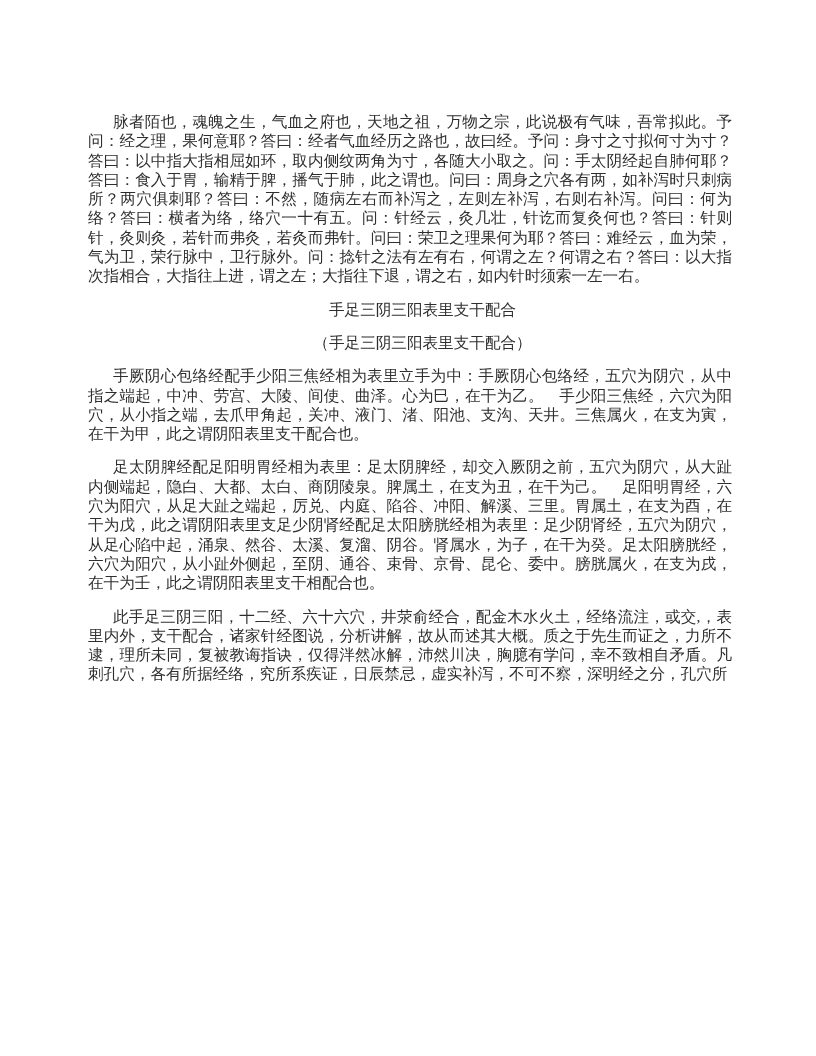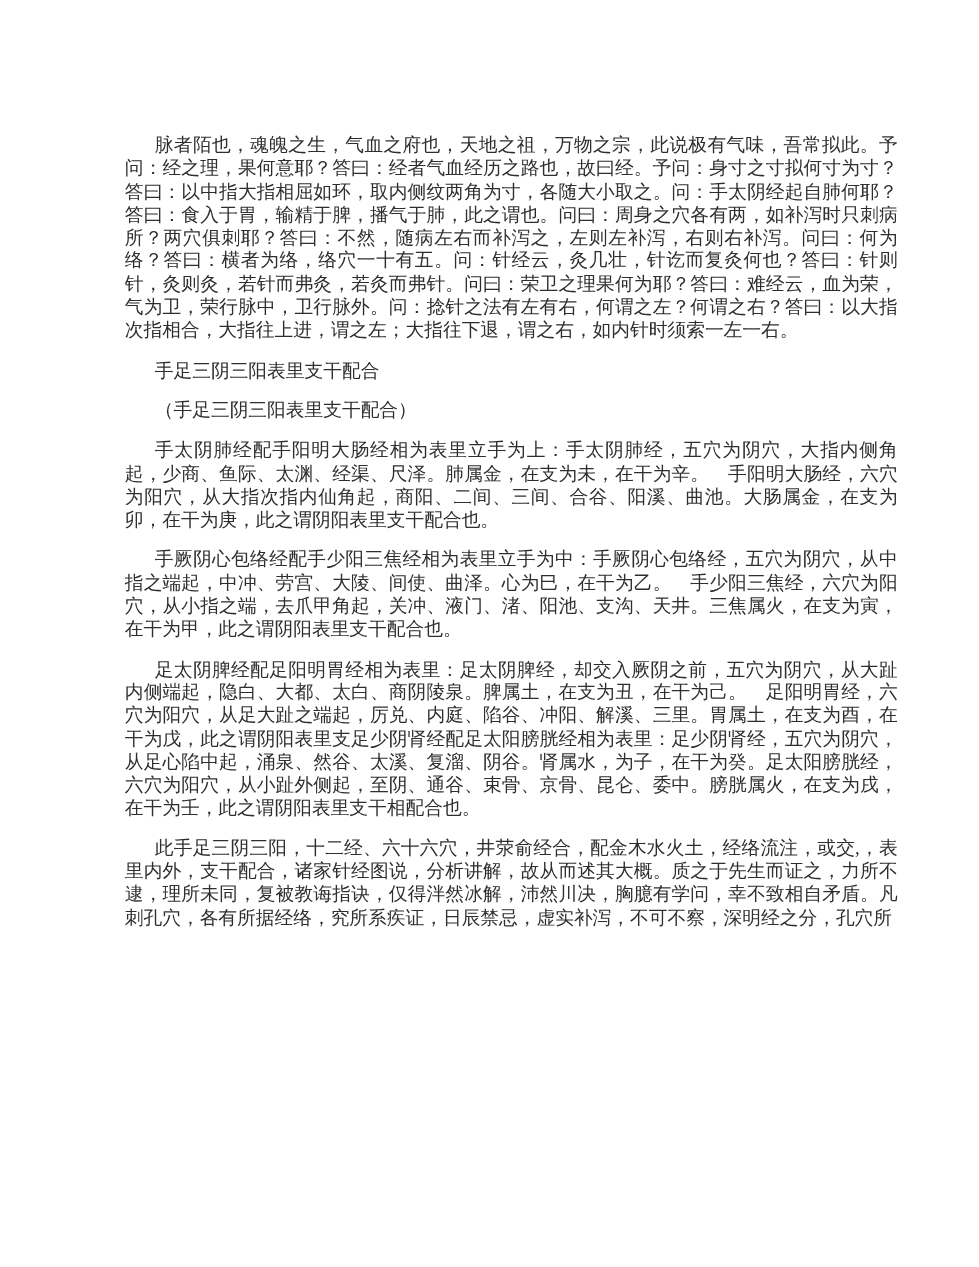--- a/index.html
+++ b/index.html
@@ -18,41 +18,39 @@
   .content {
     position: absolute;
     left: 88px;
     top: 112px;
     width: 644px;
     color: #2e2e2e;
     font-size: 15.6px;
     line-height: 19.3px;
     text-align: justify;
     letter-spacing: 0;
-    margin-left: 16px;
   }
   .content p {
     margin: 0 0 14px 0;
     padding: 0;
     text-indent: 25px;
     word-break: break-all;
     overflow-wrap: break-word;
   }
   .content p.heading,
   .content p.subtitle {
-    text-align: left;
+    text-align: center;
     font-weight: normal;
   }
 </style>
 </head>
 <body>
 
 <div class="page">
   <div class="content">
     <p>脉者陌也，魂魄之生，气血之府也，天地之祖，万物之宗，此说极有气味，吾常拟此。予问：经之理，果何意耶？答曰：经者气血经历之路也，故曰经。予问：身寸之寸拟何寸为寸？答曰：以中指大指相屈如环，取内侧纹两角为寸，各随大小取之。问：手太阴经起自肺何耶？答曰：食入于胃，输精于脾，播气于肺，此之谓也。问曰：周身之穴各有两，如补泻时只刺病所？两穴俱刺耶？答曰：不然，随病左右而补泻之，左则左补泻，右则右补泻。问曰：何为络？答曰：横者为络，络穴一十有五。问：针经云，灸几壮，针讫而复灸何也？答曰：针则针，灸则灸，若针而弗灸，若灸而弗针。问曰：荣卫之理果何为耶？答曰：难经云，血为荣，气为卫，荣行脉中，卫行脉外。问：捻针之法有左有右，何谓之左？何谓之右？答曰：以大指次指相合，大指往上进，谓之左；大指往下退，谓之右，如内针时须索一左一右。</p>
     <p class="heading">手足三阴三阳表里支干配合</p>
     <p class="subtitle">（手足三阴三阳表里支干配合）</p>
-    <p>手太阴肺经配手阳明大肠经相为表里立手为上：手太阴肺经，五穴为阴穴，大指内侧角起，少商、鱼际、太渊、经渠、尺泽。肺属金，在支为未，在干为辛。　手阳明大肠经，六穴为阳穴，从大指次指内仙角起，商阳、二间、三间、合谷、阳溪、曲池。大肠属金，在支为卯，在干为庚，此之谓阴阳表里支干配合也。</p>
     <p>手厥阴心包络经配手少阳三焦经相为表里立手为中：手厥阴心包络经，五穴为阴穴，从中指之端起，中冲、劳宫、大陵、间使、曲泽。心为巳，在干为乙。　手少阳三焦经，六穴为阳穴，从小指之端，去爪甲角起，关冲、液门、渚、阳池、支沟、天井。三焦属火，在支为寅，在干为甲，此之谓阴阳表里支干配合也。</p>
     <p>足太阴脾经配足阳明胃经相为表里：足太阴脾经，却交入厥阴之前，五穴为阴穴，从大趾内侧端起，隐白、大都、太白、商阴陵泉。脾属土，在支为丑，在干为己。　足阳明胃经，六穴为阳穴，从足大趾之端起，厉兑、内庭、陷谷、冲阳、解溪、三里。胃属土，在支为酉，在干为戊，此之谓阴阳表里支足少阴肾经配足太阳膀胱经相为表里：足少阴肾经，五穴为阴穴，从足心陷中起，涌泉、然谷、太溪、复溜、阴谷。肾属水，为子，在干为癸。足太阳膀胱经，六穴为阳穴，从小趾外侧起，至阴、通谷、束骨、京骨、昆仑、委中。膀胱属火，在支为戌，在干为壬，此之谓阴阳表里支干相配合也。</p>
     <p>此手足三阴三阳，十二经、六十六穴，井荥俞经合，配金木水火土，经络流注，或交,，表里内外，支干配合，诸家针经图说，分析讲解，故从而述其大概。质之于先生而证之，力所不逮，理所未同，复被教诲指诀，仅得泮然冰解，沛然川决，胸臆有学问，幸不致相自矛盾。凡刺孔穴，各有所据经络，究所系疾证，日辰禁忌，虚实补泻，不可不察，深明经之分，孔穴所</p>
   </div>
 </div>
 
 </body></html>

